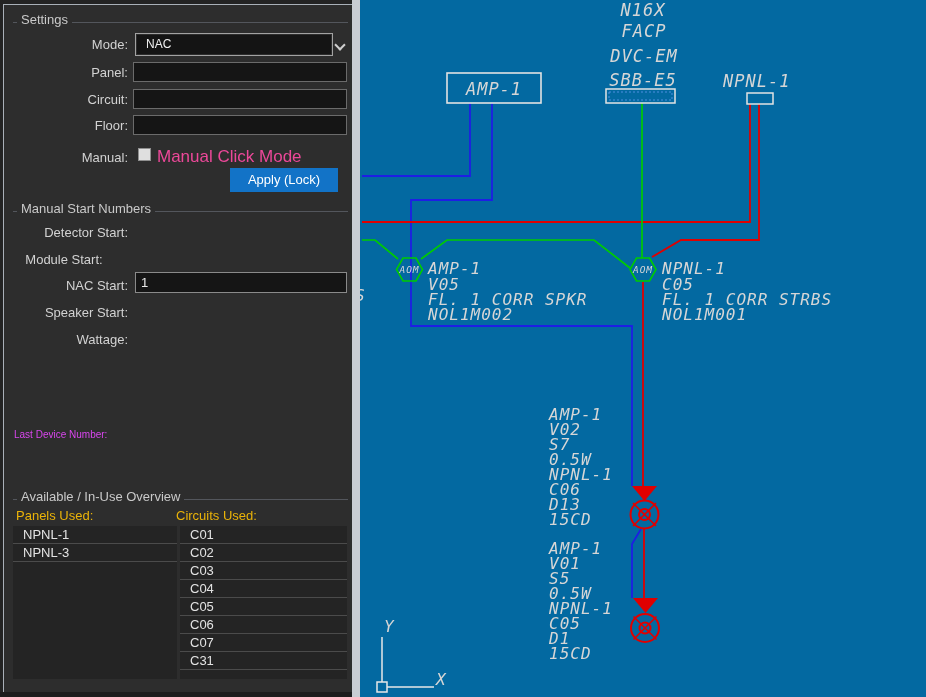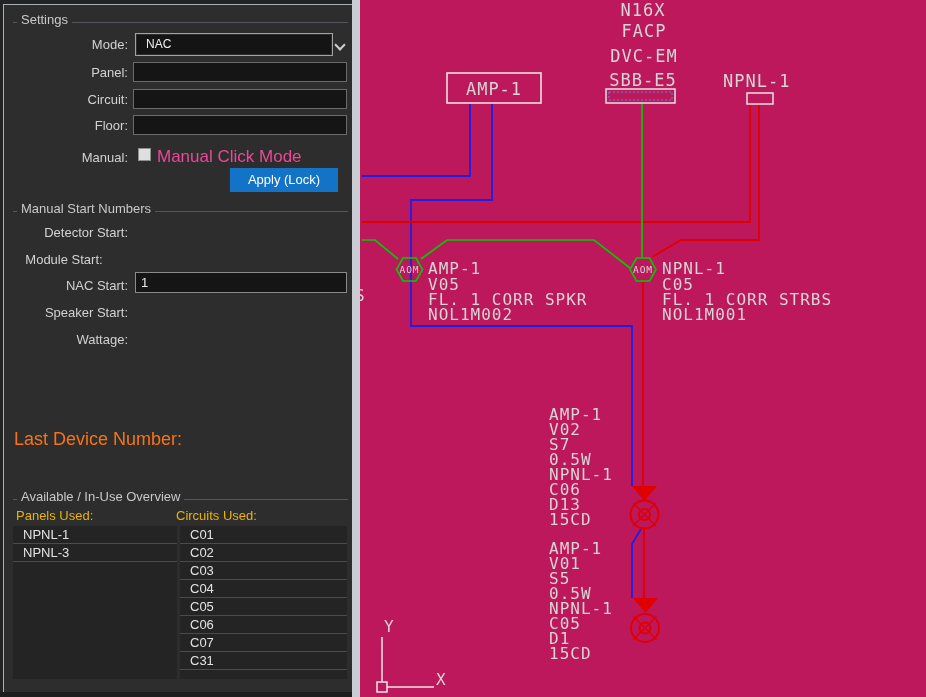--- a/index.html
+++ b/index.html
@@ -36,31 +36,31 @@
 
   #manual-checkbox { left:138px; top:148px; width:13px; height:13px; background:#dfdfdf;
                      border:1px solid #8f8f8f; }
   #manual-check-label { left:157px; top:147px; font-size:17px; color:#ec4899; }
 
   #apply-button { left:230px; top:168px; width:108px; height:24px; background:#1273c7;
                   color:#fff; font-size:13px; text-align:center; line-height:24px;
                   border:none; cursor:pointer; }
 
   #nac-input { left:135px; top:272px; width:212px; height:21px; border-color:#8a8a8a; }
-  #last-device-label { left:14px; top:429px; font-size:18px; color:#f97316;text-align:center; }
+  #last-device-label { left:14px; top:429px; font-size:10px; color:#d946ef;text-align:center; }
 
   .col-hdr { font-size:13px; color:#eab308; }
   .listbox { background:#242424; }
   #panels-list   { left:13px;  top:526px; width:164px; height:153px; }
   #circuits-list { left:180px; top:526px; width:167px; height:153px; }
   .lrow { height:18px; line-height:17px; padding-left:10px; font-size:13px; color:#e3e3e3;
           border-bottom:1px solid #4b4b4b; }
 
   
-  #drawing { left:360px; top:0; width:566px; height:697px; background:#be185d; }
+  #drawing { left:360px; top:0; width:566px; height:697px; background:#0369a1;font-style:italic; }
   #drawing svg { display:block; }
   .cadtxt { font-family:"DejaVu Sans Mono", monospace; fill:#d6d6d6; letter-spacing:1px; }
 </style>
 </head>
 <body>
 
 <div class="abs" id="left-host">
   <div class="abs" id="frame-left"></div>
   <div class="abs" id="frame-top"></div>
   <div class="abs" id="panel-surface"></div>

